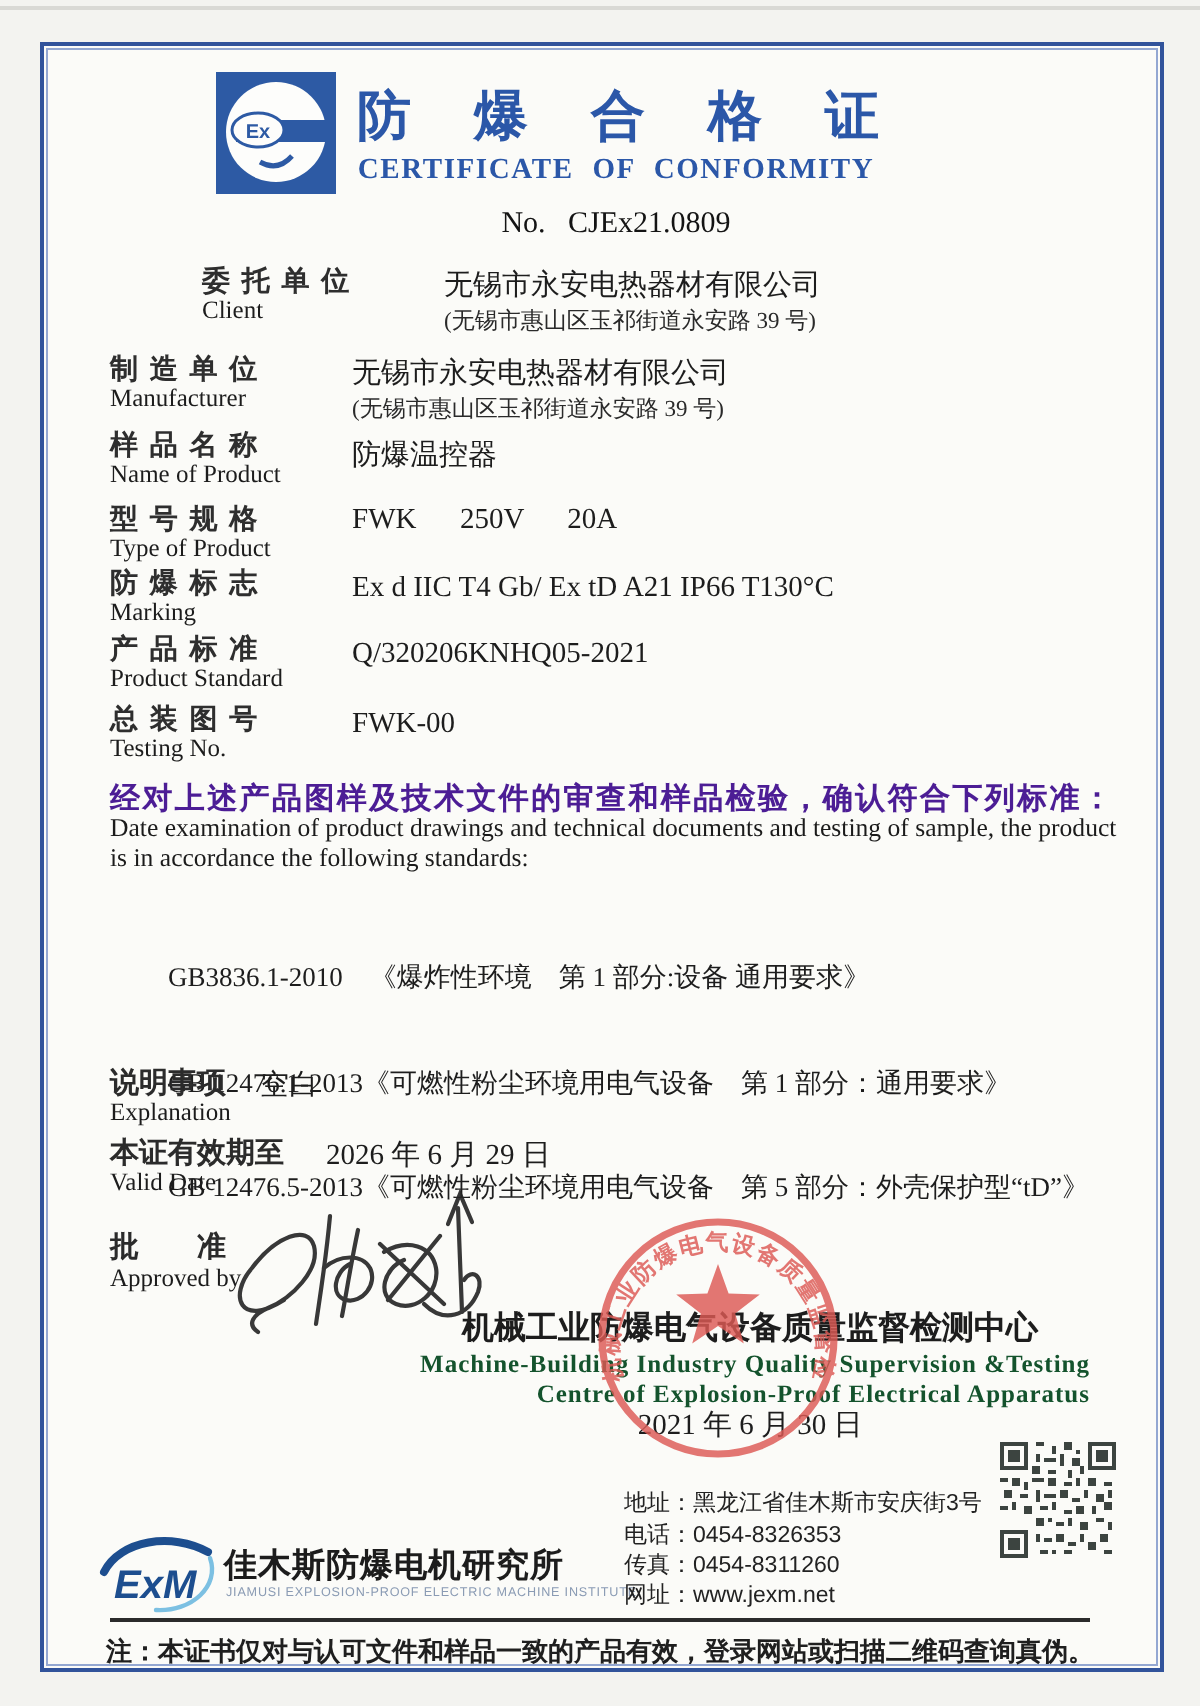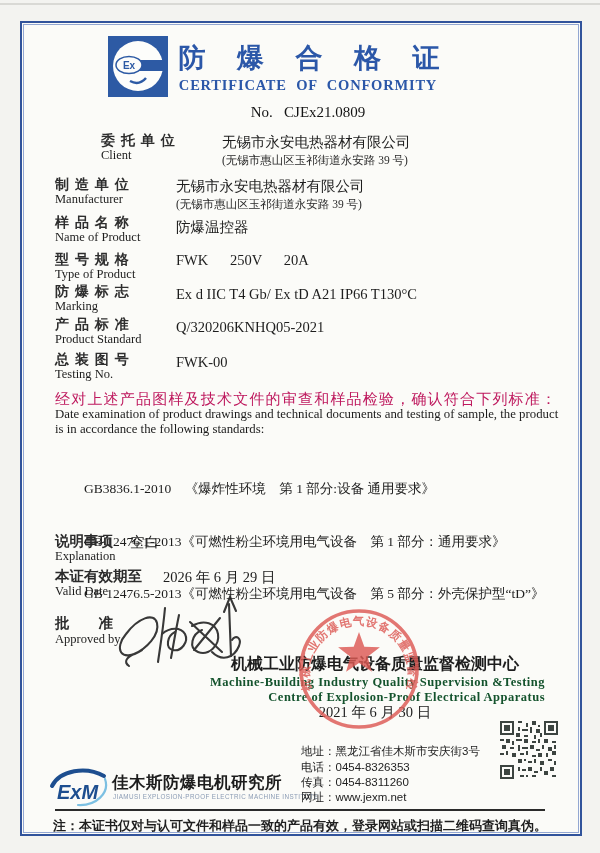--- a/index.html
+++ b/index.html
@@ -26,40 +26,40 @@
     font-family:"Liberation Serif","DejaVu Serif",serif;
     font-size:15px;color:#141414;white-space:pre;}
   
   .row{left:55px;width:505px;height:40px;}
   .row .lc{position:absolute;left:0;top:0;font-size:14px;font-weight:bold;color:#2e2e2e;letter-spacing:1px;white-space:pre;}
   .row .le{position:absolute;left:0;top:16px;font-family:"Liberation Serif","DejaVu Serif",serif;font-size:12.5px;color:#1c1c1c;}
   .row .val{position:absolute;left:121px;top:1px;font-size:14.5px;color:#1d1d1d;white-space:pre;
     font-family:"Liberation Serif","DejaVu Serif",serif;}
   .row .note{position:absolute;left:121px;top:21px;font-size:11.5px;color:#2a2a2a;
     font-family:"Liberation Serif","DejaVu Serif",serif;}
-  .statement-cn{left:55px;top:390px;font-size:15px;font-weight:normal;color:#be185d;letter-spacing:1.2px;white-space:nowrap;}
+  .statement-cn{left:55px;top:390px;font-size:15px;font-weight:bold;color:#4c1d95;letter-spacing:1.2px;white-space:nowrap;}
   .statement-en{left:55px;font-family:"Liberation Serif","DejaVu Serif",serif;font-size:12.8px;color:#1b1b1b;}
   .standards{left:84px;top:445px;font-family:"Liberation Serif","DejaVu Serif",serif;
     font-size:13.5px;color:#1d1d1d;line-height:17.5px;white-space:pre;}
   .lbl-b{font-size:14.5px;font-weight:bold;color:#2b2b2b;white-space:pre;}
   .lbl-e{font-family:"Liberation Serif","DejaVu Serif",serif;font-size:12.5px;color:#1c1c1c;}
   .val-s{font-family:"Liberation Serif","DejaVu Serif",serif;font-size:14.5px;color:#1d1d1d;white-space:pre;}
   
   .issuer-cn{left:215px;top:654px;width:320px;text-align:center;font-size:16px;font-weight:bold;color:#1d1d1d;z-index:2;white-space:nowrap;}
   .issuer-en{left:205px;width:340px;text-align:right;z-index:2;
     font-family:"Liberation Serif","DejaVu Serif",serif;font-size:12.5px;font-weight:bold;color:#14532d;letter-spacing:.5px;}
   .issuer-date{left:205px;top:703px;width:340px;text-align:center;z-index:2;
     font-family:"Liberation Serif","DejaVu Serif",serif;font-size:14.5px;color:#1d1d1d;white-space:pre;}
   .stamp{left:296px;top:606px;z-index:5;opacity:.82;}
   .sig{left:112px;top:590px;z-index:4;}
   
   .foot-cn{left:112px;top:772px;font-size:16.5px;font-weight:bold;color:#1c1c1c;letter-spacing:.5px;white-space:nowrap;}
   .foot-en{left:113px;top:793px;font-size:6.3px;color:#8a9bb4;letter-spacing:.4px;white-space:nowrap;}
   .contact{left:300px;width:200px;}
-  .contact .crow{position:absolute;left:1px;font-size:11.5px;color:#222;white-space:nowrap;}
+  .contact .crow{position:absolute;left:12px;font-size:11.5px;color:#222;white-space:nowrap;}
   .contact .crow .cv{font-family:"Liberation Sans","DejaVu Sans",sans-serif;}
   .divider{left:55px;top:809px;width:490px;height:2px;background:#2b2b2b;}
   .note-line{left:30px;top:817px;width:540px;text-align:center;font-size:13px;font-weight:bold;color:#1f1f1f;white-space:nowrap;}
 </style>
 </head>
 <body>
 
 <div class="abs scan-top-line"></div>
 <div class="abs frame"></div>
 

